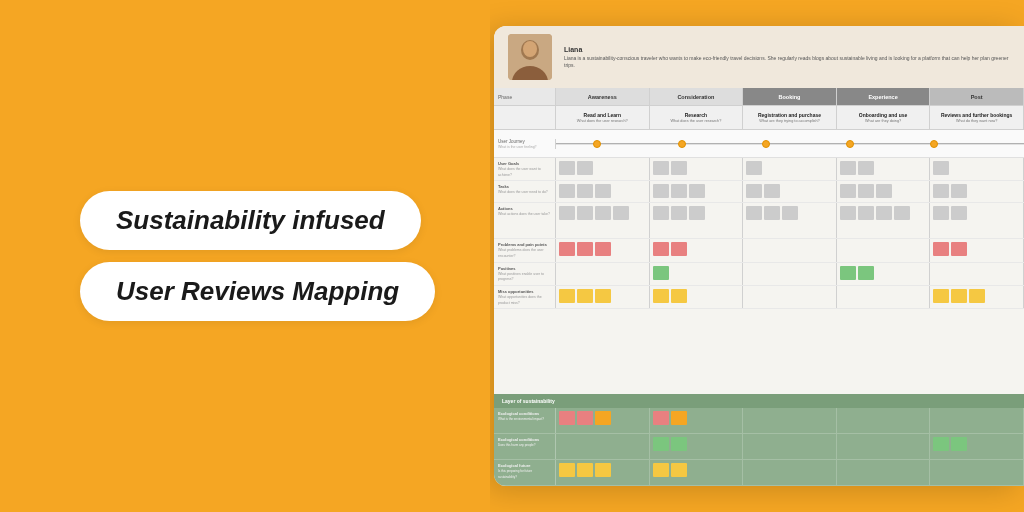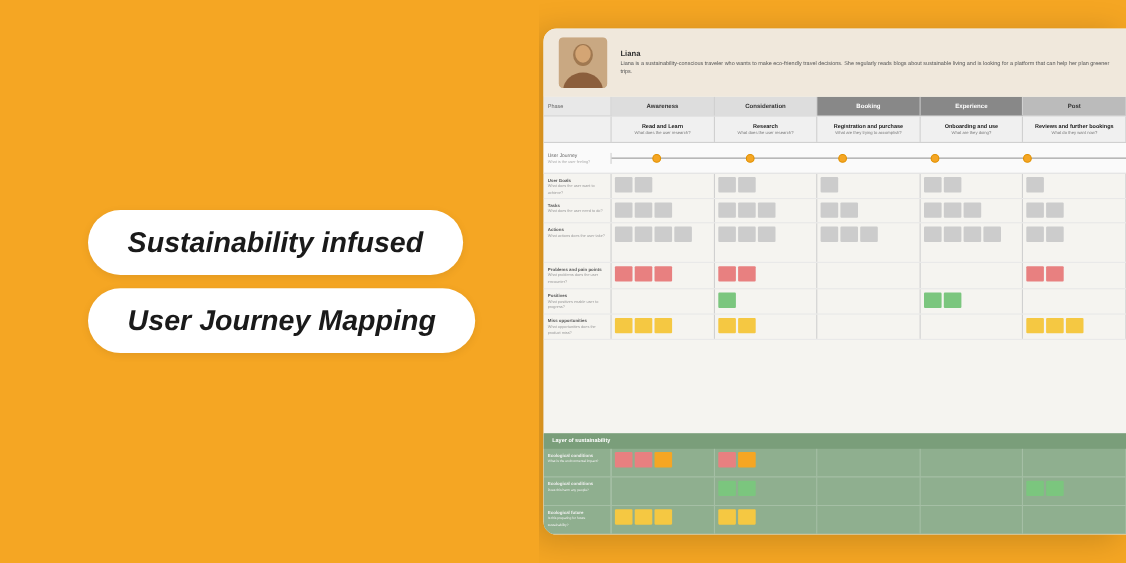--- a/index.html
+++ b/index.html
@@ -376,21 +376,21 @@
       flex-wrap: wrap;
       gap: 2px;
       align-content: flex-start;
     }
   </style>
 </head>
 <body>
 
 <div class="left-panel">
   <div class="title-pill">Sustainability infused</div>
-  <div class="title-pill">User Journey Mapping</div>
+  <div class="title-pill">User Reviews Mapping</div>
 </div>
 
 <div class="right-panel">
   <div class="document-preview">
 
     <div class="doc-header">
       <div class="persona-avatar">
         <svg width="44" height="46" viewBox="0 0 44 46">
           <rect width="44" height="46" fill="#c9a882"></rect>
           <ellipse cx="22" cy="16" rx="9" ry="10" fill="#a07850"></ellipse>

